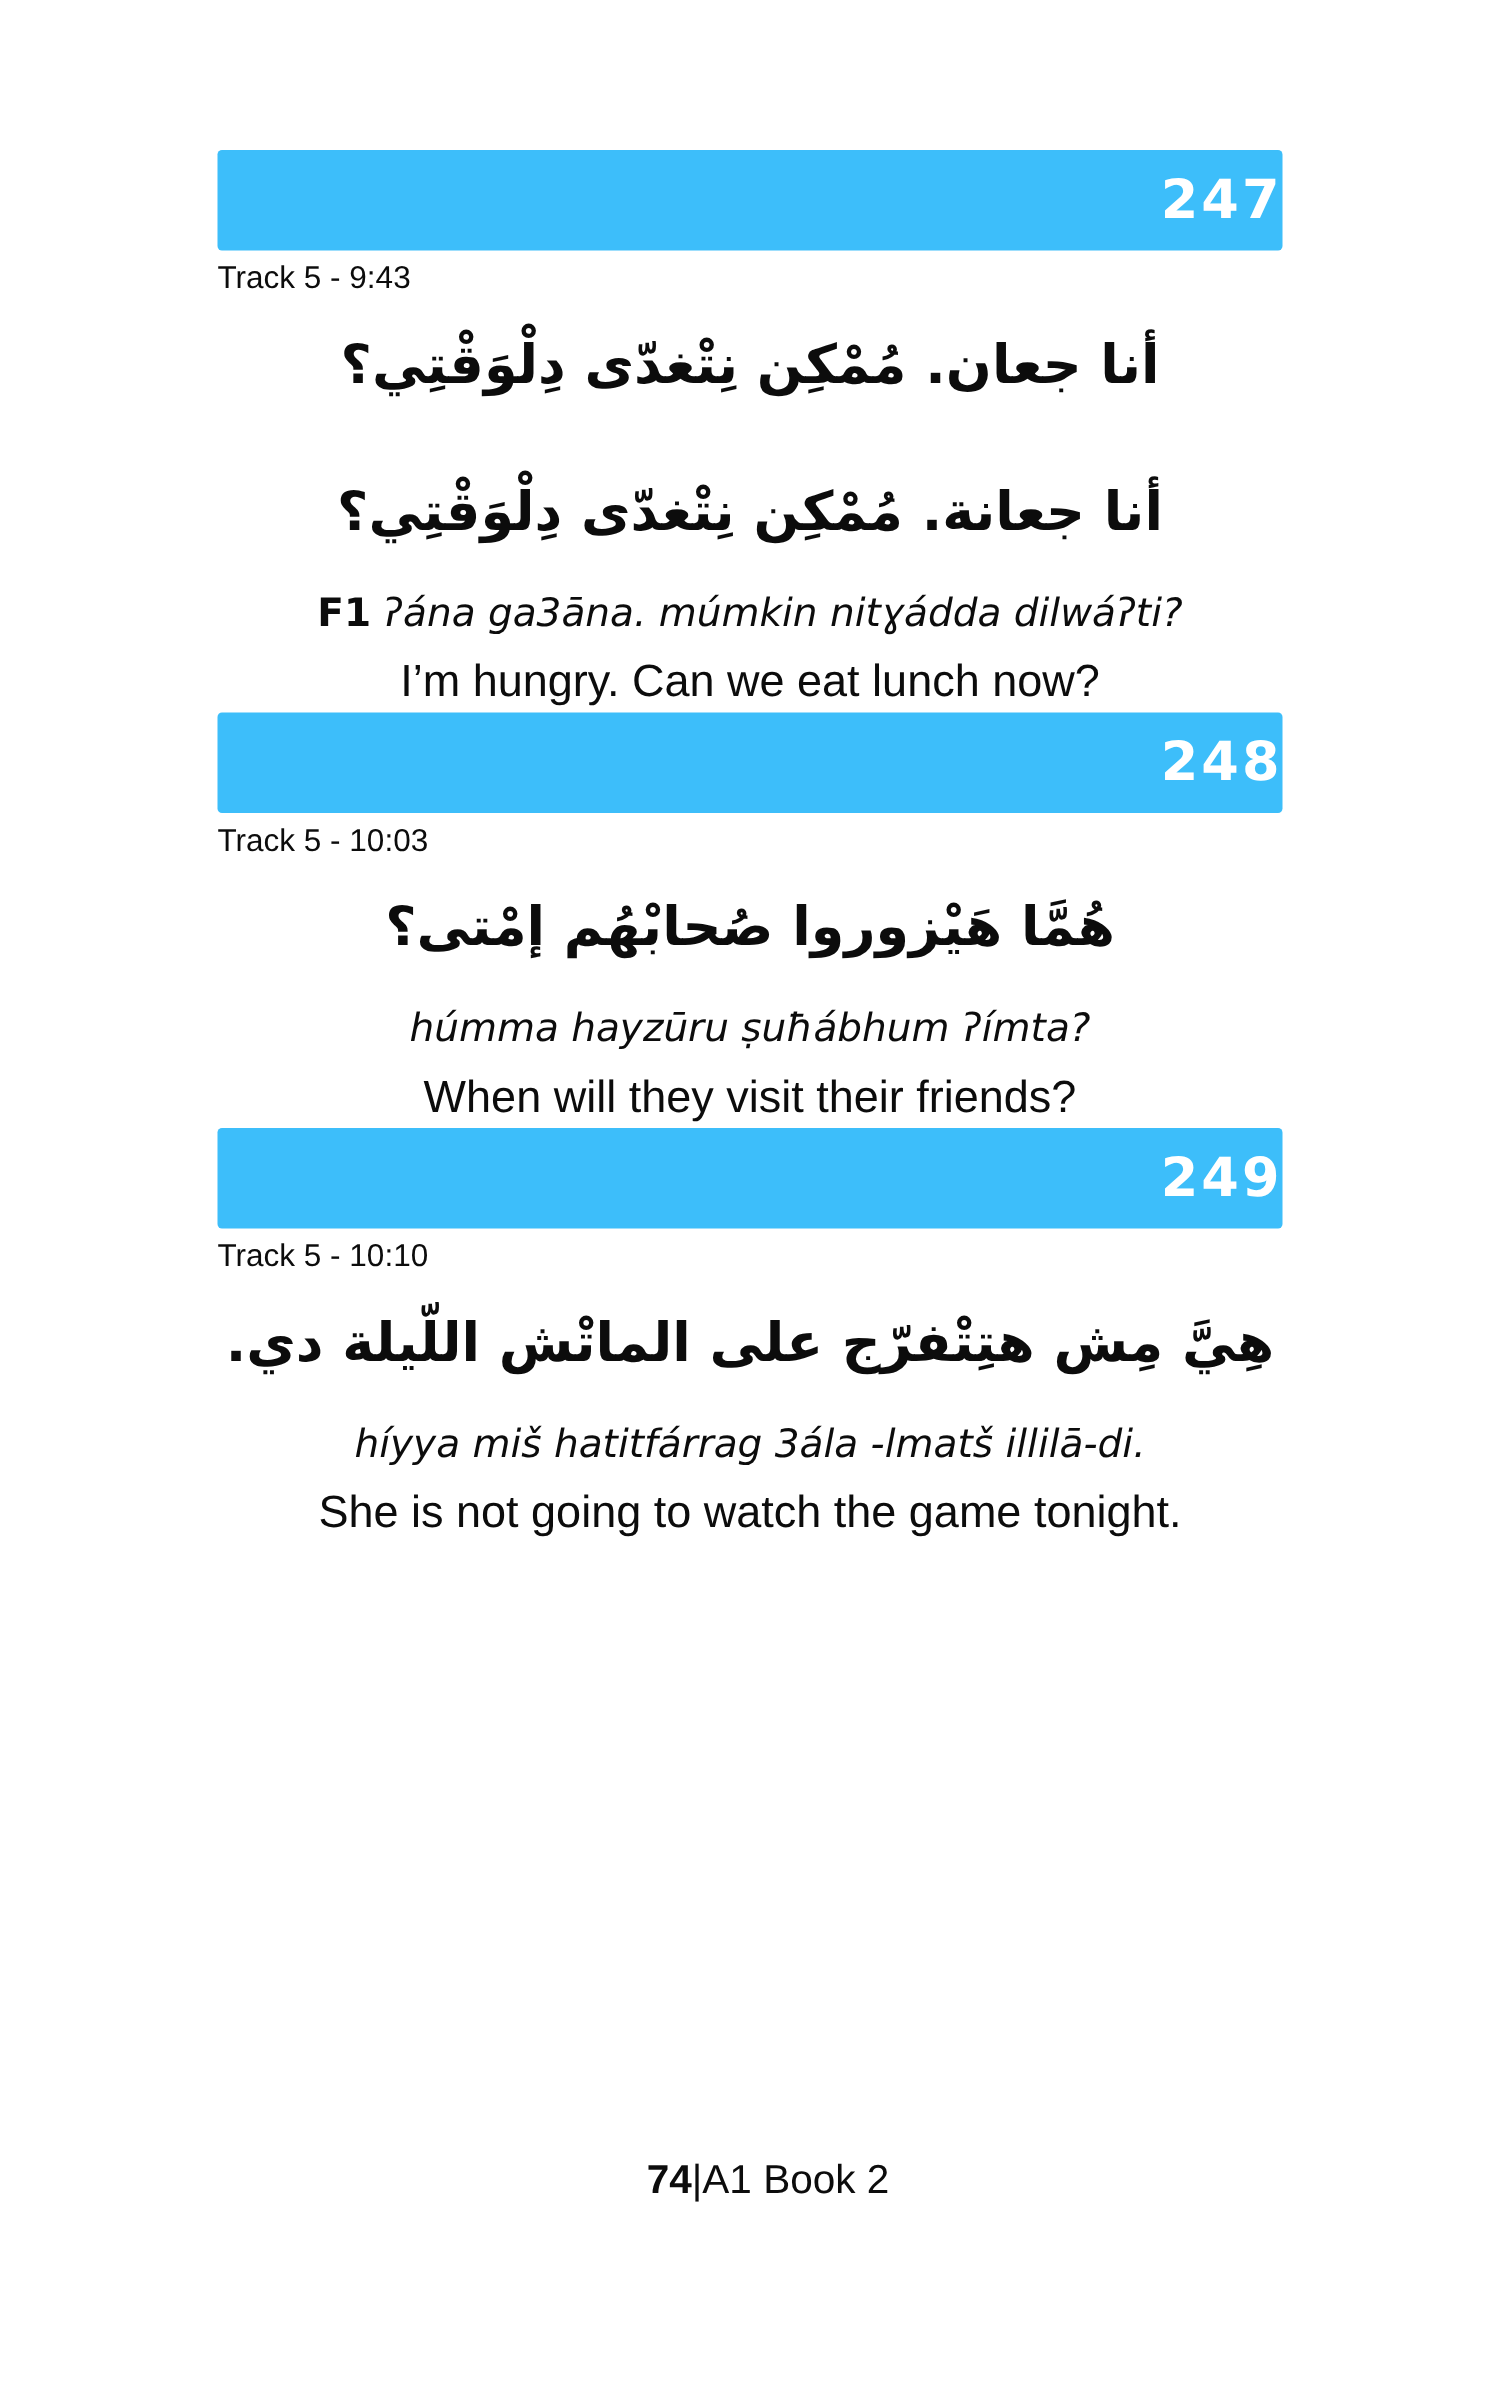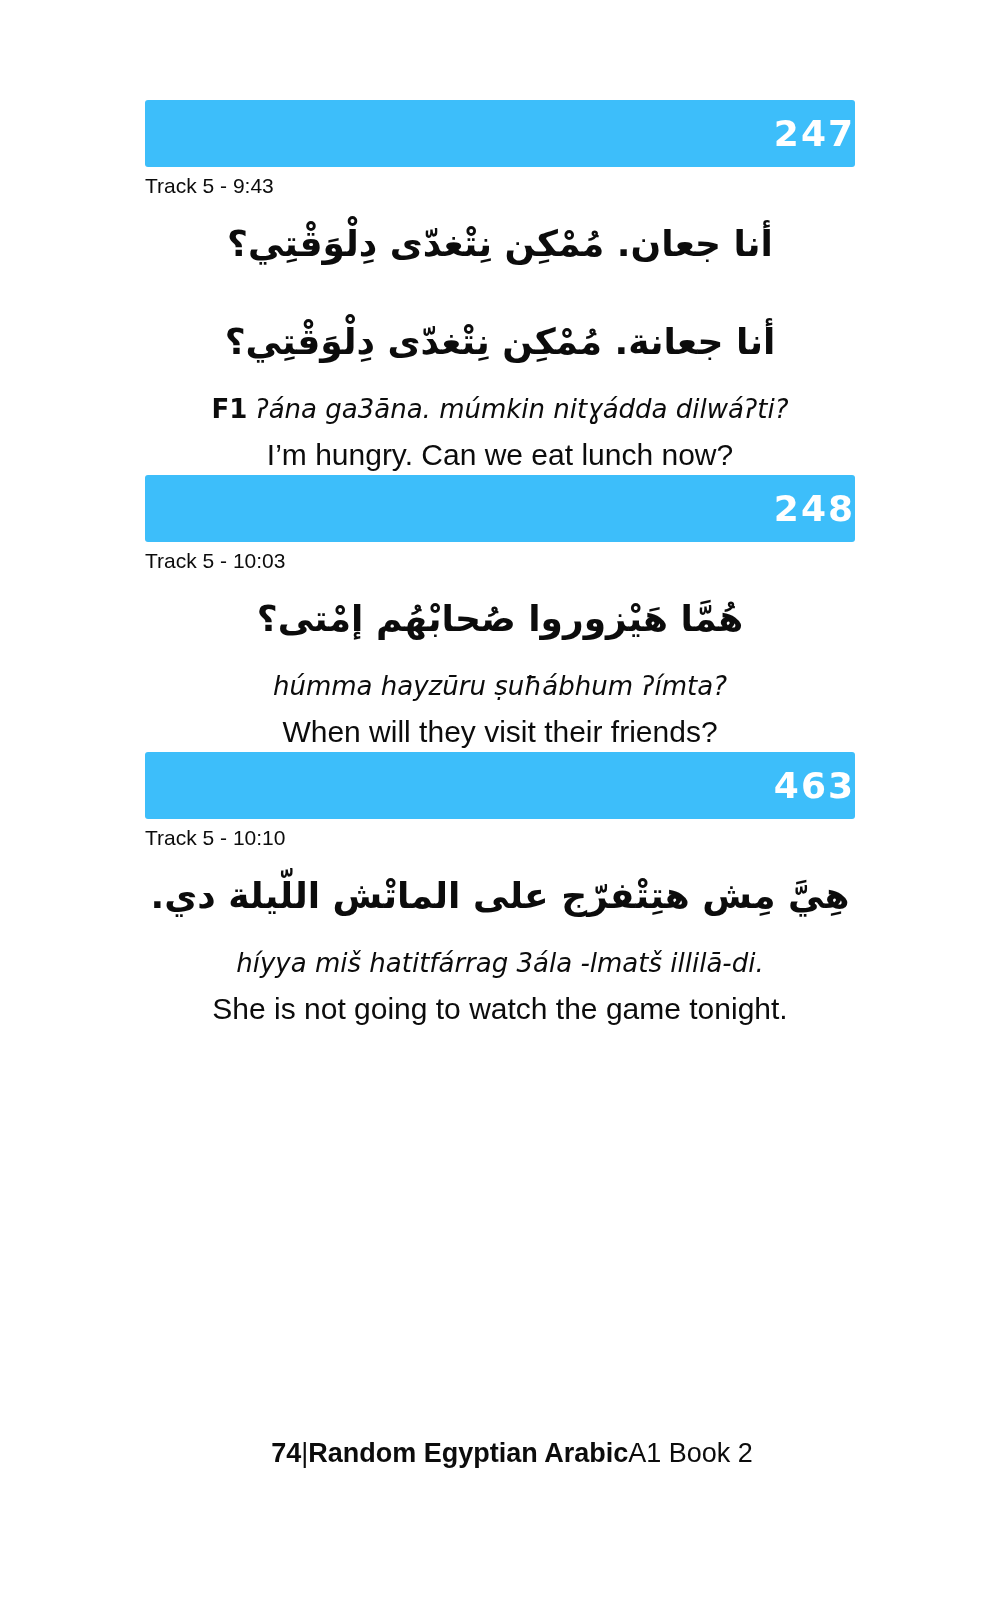--- a/index.html
+++ b/index.html
@@ -118,31 +118,30 @@
       <div class="track">Track 5 - 10:03</div>
       <div class="arabic" dir="rtl">هُمَّا هَيْزوروا صُحابْهُم إمْتى؟</div>
       <div class="translit">
         <span class="tx">húmma hayzūru ṣuħábhum ʔímta?</span>
       </div>
       <div class="english">When will they visit their friends?</div>
     </div>
 
     <div class="section">
       <div class="bar gap32">
-        <span class="num">463</span>
+        <span class="num">249</span>
       </div>
       <div class="track">Track 5 - 10:10</div>
       <div class="arabic" dir="rtl">هِيَّ مِش هتِتْفرّج على الماتْش اللّيلة دي.</div>
       <div class="translit">
         <span class="tx">híyya miš hatitfárrag 3ála -lmatš illilā-di.</span>
       </div>
       <div class="english">She is not going to watch the game tonight.</div>
     </div>
 
   </div>
 
   <div class="footer">
     <span class="b">74</span>
     <span>|</span>
-    <span class="b">Random Egyptian Arabic</span>
     <span>A1 Book 2</span>
   </div>
 </div>
 
 </body></html>

